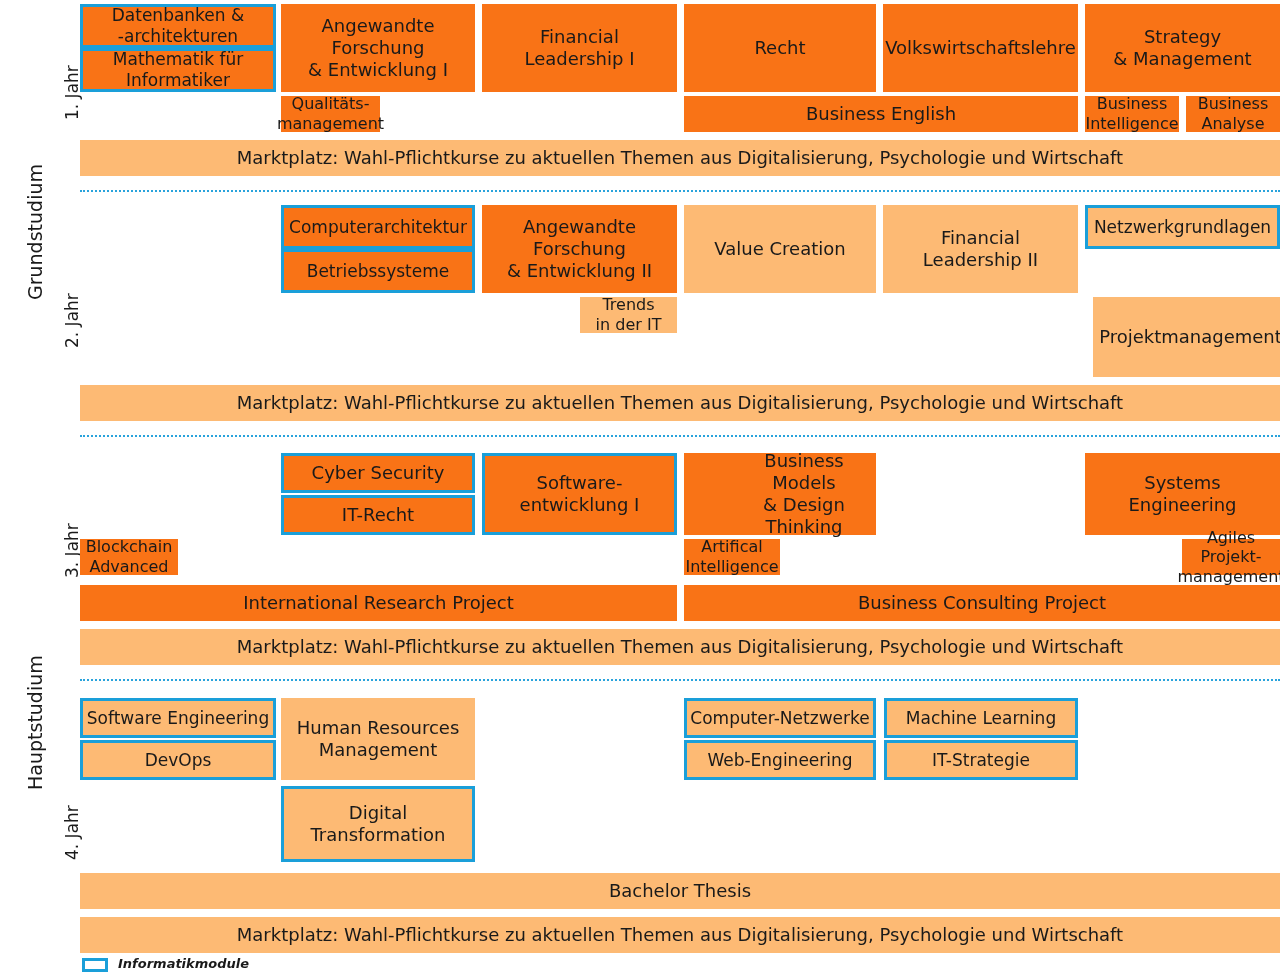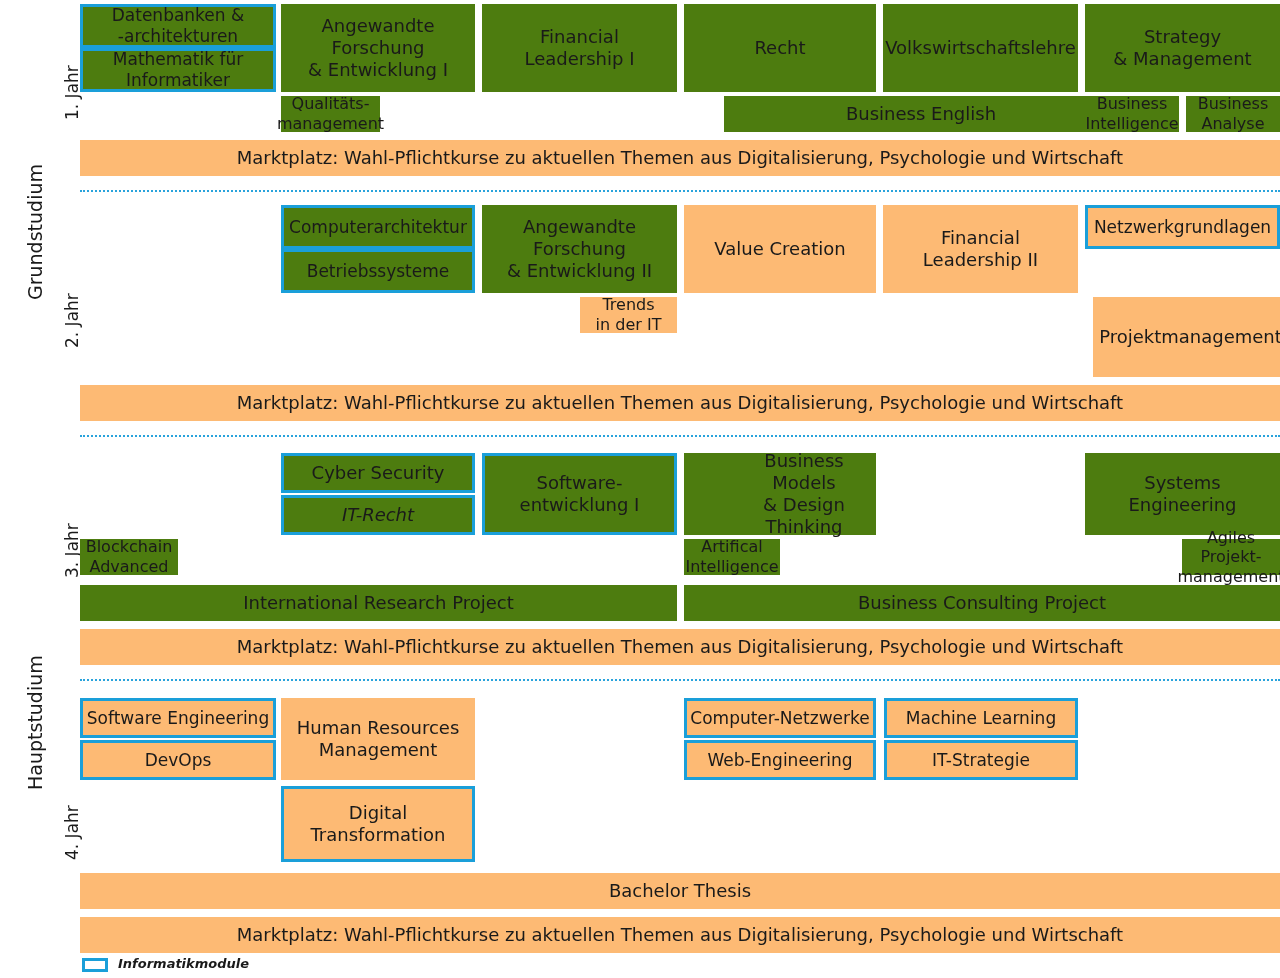--- a/index.html
+++ b/index.html
@@ -1,20 +1,20 @@
 <!DOCTYPE html>
 <html><head>
 <meta charset="utf-8">
 <style>
   html,body{margin:0;padding:0;background:#ffffff;}
   body{width:1280px;height:978px;font-family:"DejaVu Sans","Liberation Sans",sans-serif;color:#1a1a1a;}
   #root{position:relative;width:1280px;height:978px;overflow:hidden;}
 
   .box{position:absolute;box-sizing:border-box;display:flex;align-items:center;justify-content:center;text-align:center;line-height:1.22;}
-  .fill-main{background:#4d7c0f;}
+  .fill-main{background:#f97316;}
   .fill-soft{background:#fdba74;}
   .outline{border:3px solid #1a9fd9;}
   .f18{font-size:18px;}
   .f17{font-size:17px;}
   .f12{font-size:16px;}
 
   .vlabel{position:absolute;font-size:19px;color:#1a1a1a;transform-origin:left top;white-space:nowrap;}
   .ylabel{position:absolute;font-size:17px;color:#1a1a1a;transform-origin:left top;white-space:nowrap;}
 
   .divider{position:absolute;left:80px;right:0px;height:0;border-top:2px dotted #29a3dc;}
@@ -43,21 +43,21 @@
   <div class="box fill-main f18" style="left:482px;top:4px;width:195px;height:88px;">Financial<br>Leadership I</div>
 
   <div class="box fill-main f18" style="left:684px;top:4px;width:192px;height:88px;">Recht</div>
 
   <div class="box fill-main f18" style="left:883px;top:4px;width:195px;height:88px;">Volkswirtschaftslehre</div>
 
   <div class="box fill-main f18" style="left:1085px;top:4px;width:195px;height:88px;">Strategy<br>&amp; Management</div>
 
   <div class="box fill-main f12" style="left:281px;top:96px;width:99px;height:36px;">Qualitäts-<br>management</div>
 
-  <div class="box fill-main f18" style="left:724px;top:96px;width:394px;height:36px;text-align:right;">Business English</div>
+  <div class="box fill-main f18" style="left:684px;top:96px;width:394px;height:36px;text-align:right;">Business English</div>
 
   <div class="box fill-main f12" style="left:1085px;top:96px;width:94px;height:36px;">Business<br>Intelligence</div>
 
   <div class="box fill-main f12" style="left:1186px;top:96px;width:94px;height:36px;">Business<br>Analyse</div>
 
   <div class="box fill-soft f18" style="left:80px;top:140px;width:1200px;height:36px;">Marktplatz: Wahl-Pflichtkurse zu aktuellen Themen aus Digitalisierung, Psychologie und Wirtschaft</div>
 
   <div class="divider" style="top:190px;"></div>
 
   <div class="box fill-main outline f17" style="left:281px;top:205px;width:194px;height:44px;">Computerarchitektur</div>
@@ -73,21 +73,21 @@
 
   <div class="box fill-soft f12" style="left:580px;top:297px;width:97px;height:36px;">Trends<br>in der IT</div>
 
   <div class="box fill-soft f18" style="left:1085px;top:297px;width:195px;height:80px;margin-left:8px;">Projektmanagement</div>
 
   <div class="box fill-soft f18" style="left:80px;top:385px;width:1200px;height:36px;">Marktplatz: Wahl-Pflichtkurse zu aktuellen Themen aus Digitalisierung, Psychologie und Wirtschaft</div>
 
   <div class="divider" style="top:435px;"></div>
 
   <div class="box fill-main outline f18" style="left:281px;top:453px;width:194px;height:40px;">Cyber Security</div>
-  <div class="box fill-main outline f18" style="left:281px;top:495px;width:194px;height:40px;font-style:italic;">IT-Recht</div>
+  <div class="box fill-main outline f18" style="left:281px;top:495px;width:194px;height:40px;">IT-Recht</div>
 
   <div class="box fill-main outline f18" style="left:482px;top:453px;width:195px;height:82px;">Software-<br>entwicklung I</div>
 
   <div class="box fill-main f18" style="left:684px;top:453px;width:192px;height:82px;padding-left:48px;">Business Models<br>&amp; Design Thinking</div>
 
   <div class="box fill-main f18" style="left:1085px;top:453px;width:195px;height:82px;">Systems<br>Engineering</div>
 
   <div class="box fill-main f12" style="left:80px;top:539px;width:98px;height:36px;">Blockchain<br>Advanced</div>
 
   <div class="box fill-main f12" style="left:684px;top:539px;width:96px;height:36px;">Artifical<br>Intelligence</div>

